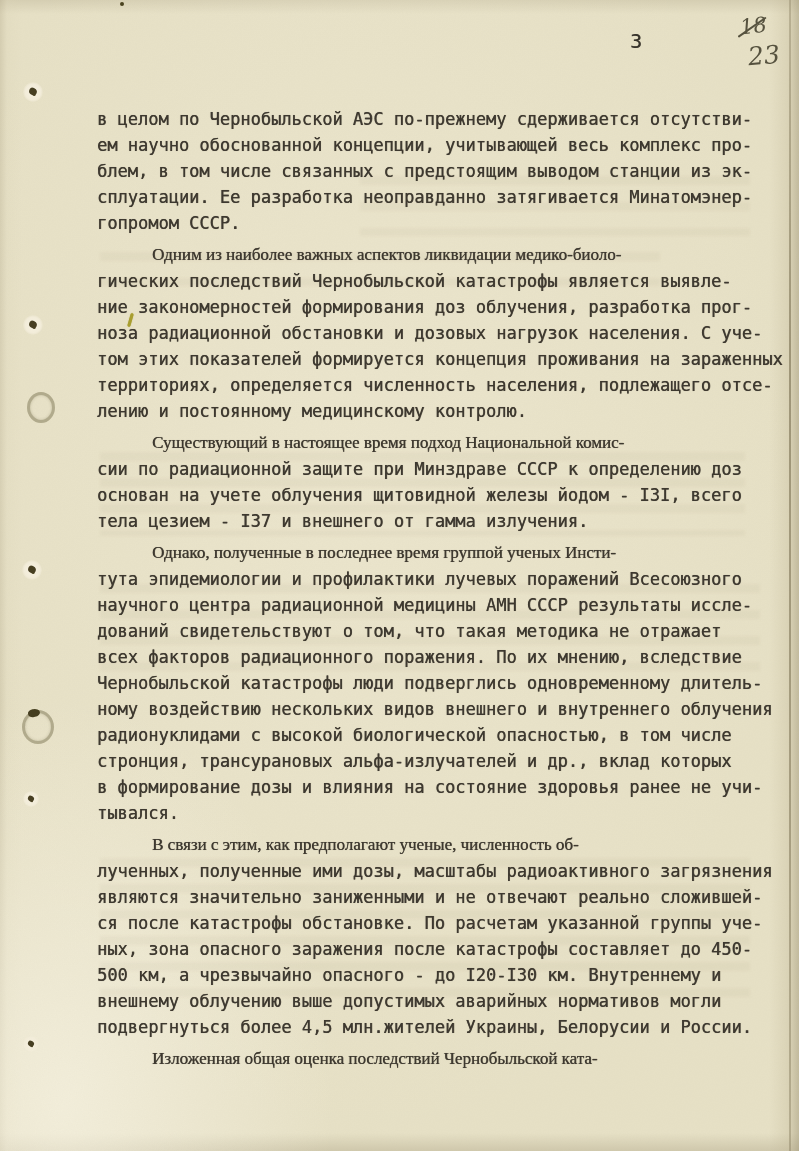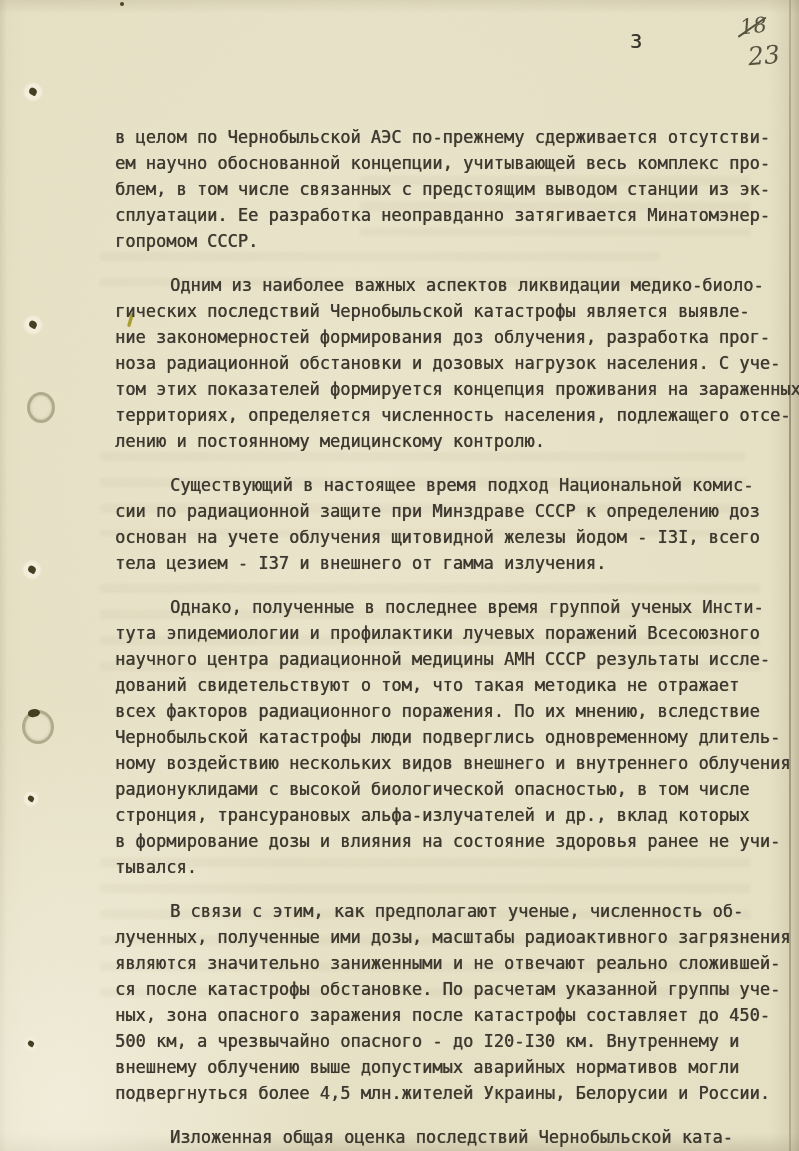--- a/index.html
+++ b/index.html
@@ -24,23 +24,23 @@
     filter:blur(.4px);
   }
   
   .doc-body{
     position:absolute;left:97px;top:106px;width:690px;
     font-size:17px;line-height:26px;
     color:#3d382f;
     text-shadow:0.4px 0 0 rgba(61,56,47,.75), 0 0 1px rgba(61,56,47,.28);
     white-space:pre;
   }
-  .para{margin:18px;}
+  .para{margin:0;}
   .para + .para{margin-top:6px;}
-  .para.indented .line.first{text-indent:55px;}
+  .para.indented .line.first{text-indent:55px;font-family:Liberation Serif, serif;}
   .page-number{
     position:absolute;left:630px;top:29px;
     font-size:20px;color:#37332b;
     text-shadow:0.4px 0 0 rgba(55,51,43,.7);
   }
   
   .hw{
     position:absolute;
     font-family:"DejaVu Serif","Liberation Serif",serif;
     font-style:italic;color:#56523f;

